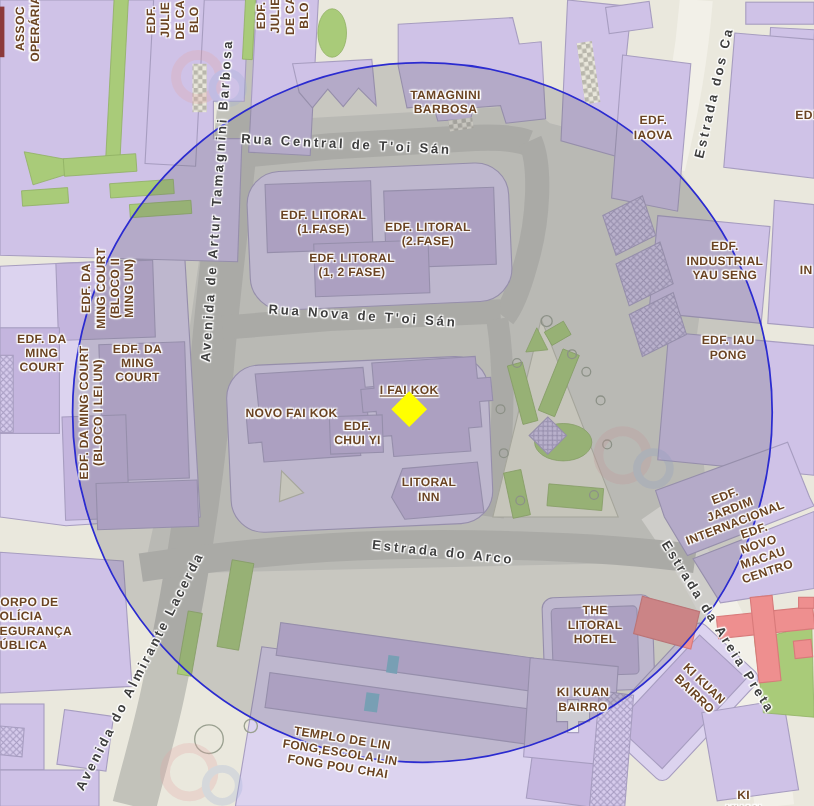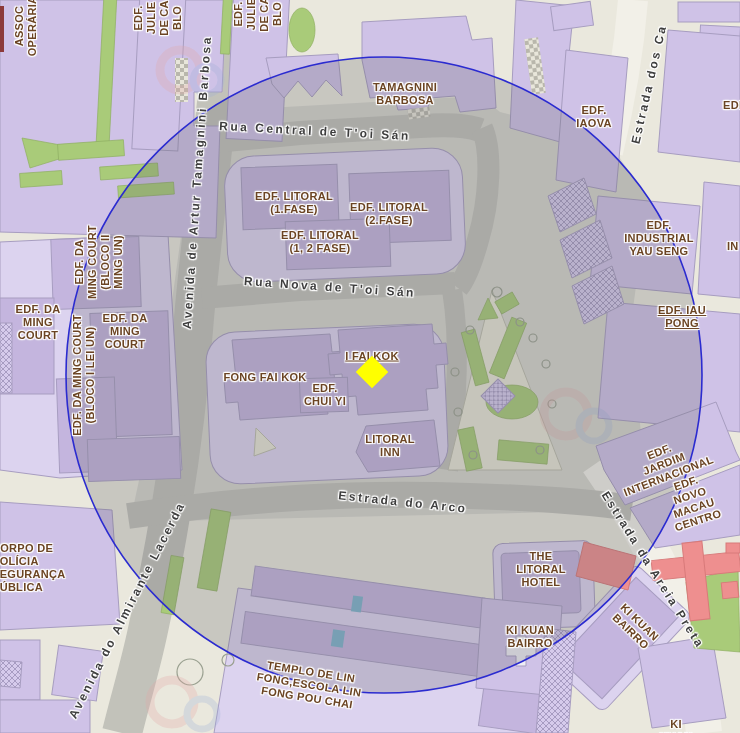--- a/index.html
+++ b/index.html
@@ -195,35 +195,35 @@
 (1.FASE)</div>
 <div class="lbl lbl-bldg" style="left:389px;top:214px;">EDF. LITORAL
 (2.FASE)</div>
 <div class="lbl lbl-bldg" style="left:320px;top:242px;">EDF. LITORAL
 (1, 2 FASE)</div>
 <div class="lbl lbl-bldg" style="left:594px;top:117px;">EDF.
 IAOVA</div>
 <div class="lbl lbl-bldg" style="left:659px;top:238px;">EDF.
 INDUSTRIAL
 YAU SENG</div>
-<div class="lbl lbl-bldg" style="left:682px;top:317px;text-decoration:underline;">EDF. IAU
+<div class="lbl lbl-bldg" style="left:662px;top:317px;">EDF. IAU
 PONG</div>
 <div class="lbl lbl-bldg" style="left:99px;top:262px;transform:translate(-50%,-50%) rotate(-90deg);">EDF. DA
 MING COURT
 (BLOCO II
 MING UN)</div>
 <div class="lbl lbl-bldg" style="left:38px;top:322px;">EDF. DA
 MING
 COURT</div>
 <div class="lbl lbl-bldg" style="left:125px;top:331px;">EDF. DA
 MING
 COURT</div>
 <div class="lbl lbl-bldg" style="left:84px;top:375px;transform:translate(-50%,-50%) rotate(-90deg);">EDF. DA MING COURT
 (BLOCO I LEI UN)</div>
-<div class="lbl lbl-bldg" style="left:265px;top:377px;">FONG FAI KOK</div>
+<div class="lbl lbl-bldg" style="left:265px;top:377px;">NOVO FAI KOK</div>
 <div class="lbl lbl-bldg" style="left:372px;top:356px;text-decoration:underline;">I FAI KOK</div>
 <div class="lbl lbl-bldg" style="left:325px;top:395px;">EDF.
 CHUI YI</div>
 <div class="lbl lbl-bldg" style="left:390px;top:446px;">LITORAL
 INN</div>
 <div class="lbl lbl-bldg" style="left:541px;top:569px;">THE
 LITORAL
 HOTEL</div>
 <div class="lbl lbl-bldg" style="left:530px;top:637px;">KI KUAN
 BAIRRO</div>

